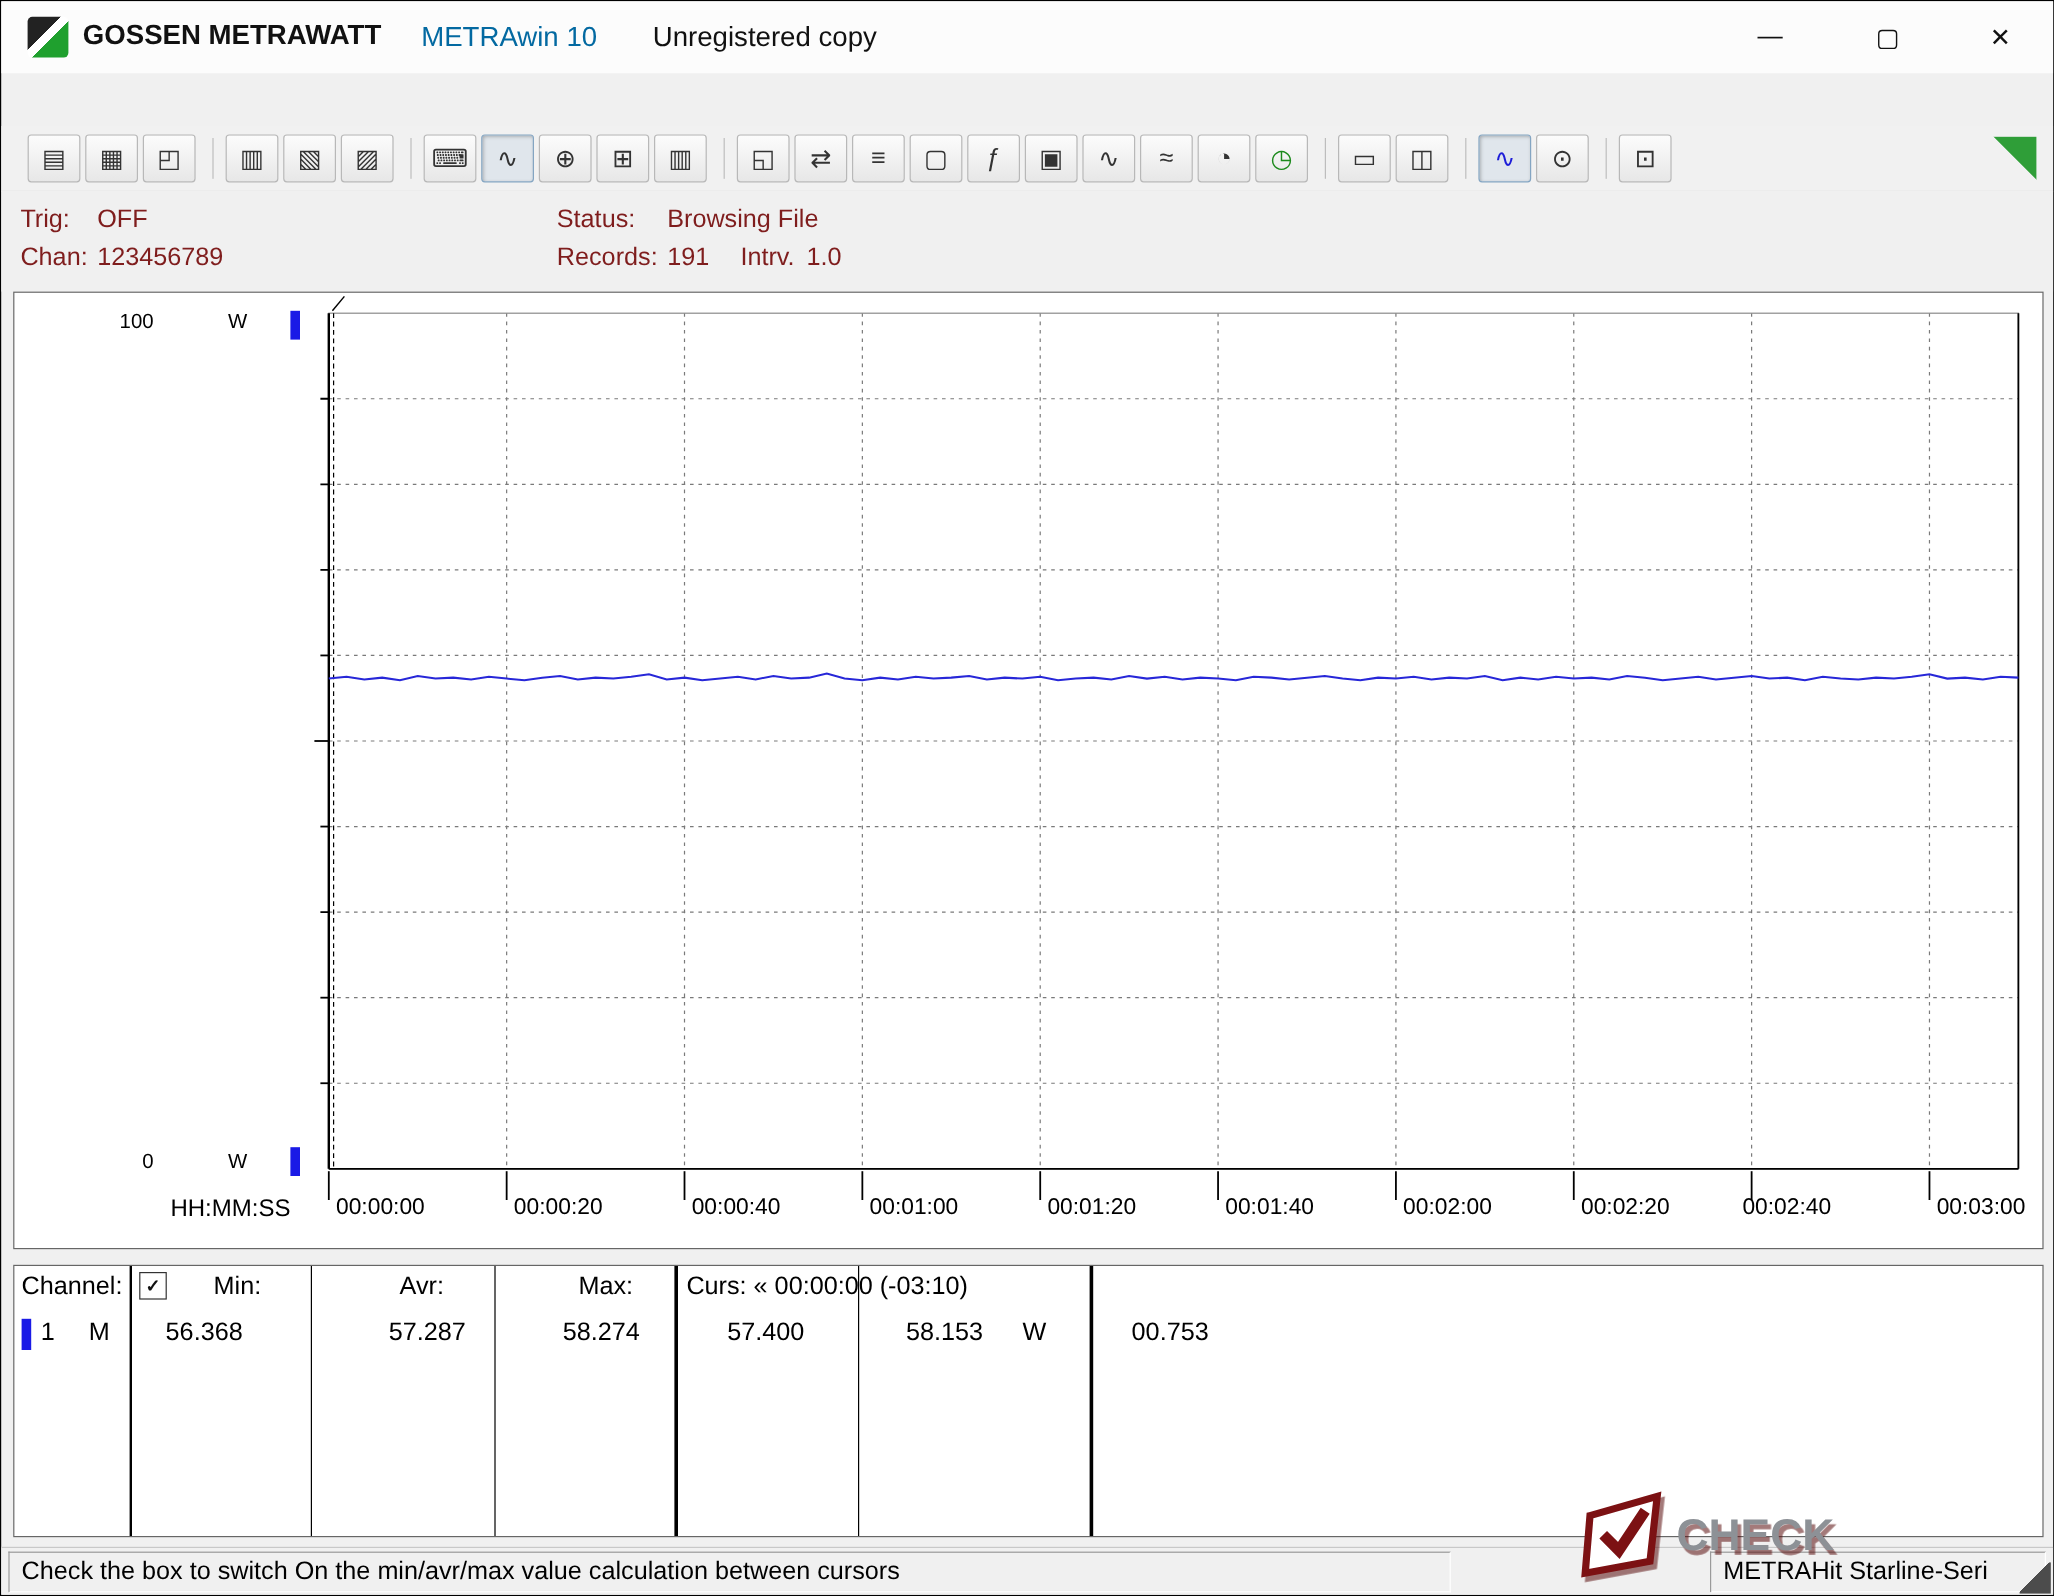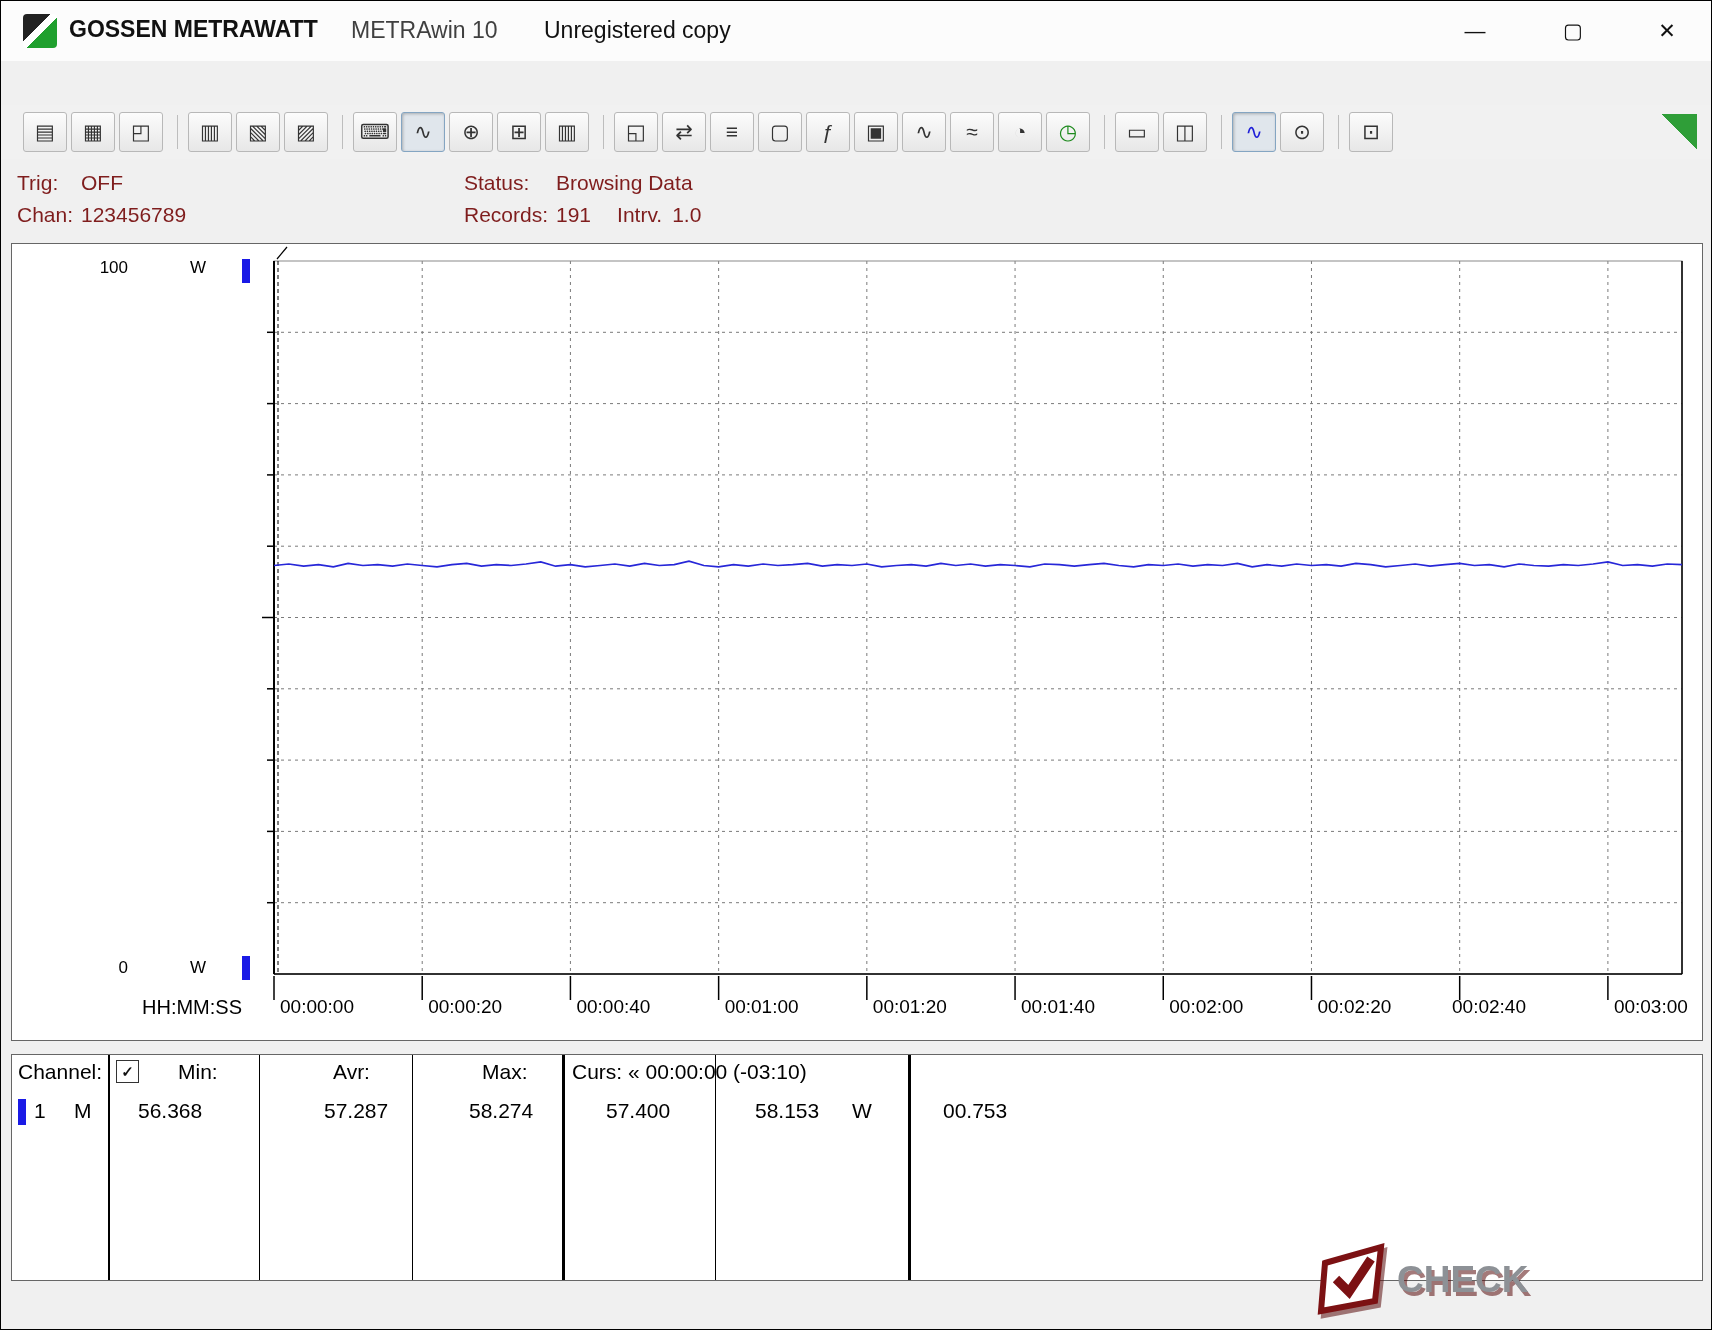--- a/index.html
+++ b/index.html
@@ -3,21 +3,21 @@
 <meta charset="utf-8">
 <style>
   html,body{margin:0;padding:0;background:#cfcfcf;font-family:"Liberation Sans",sans-serif;}
   .window{position:relative;width:1710px;height:1328px;border:1px solid #000;background:#f0f0f0;overflow:hidden;}
 
   
   .titlebar{position:absolute;top:0;left:0;right:0;height:60px;background:#fcfcfc;padding-left:11px;}
   .app-logo{position:absolute;left:22px;top:13px;width:34px;height:34px;border-radius:4px;
     background:linear-gradient(135deg,#222 0 40%,#fff 40% 55%,#1fa02e 55% 100%);}
   .brand{position:absolute;left:68px;top:15px;font-size:23px;font-weight:600;color:#111;}
-  .appname{position:absolute;left:350px;top:16px;font-size:23px;color:#404040;}
+  .appname{position:absolute;left:350px;top:16px;font-size:23px;color:#0369a1;}
   .license{position:absolute;left:543px;top:16px;font-size:23px;color:#111;}
   .winbtn{position:absolute;top:8px;width:52px;height:44px;display:flex;align-items:center;justify-content:center;
     font-size:21px;color:#111;cursor:default;}
 
   
   .menubar{position:absolute;top:60px;left:0;right:0;height:44px;background:#fcfcfc;display:flex;align-items:center;
     padding-left:16px;border-bottom:1px solid #e6e6e6;}
   .menu-item{display:inline-block;font-size:22px;color:#111;margin-right:30px;}
   .menu-item::first-letter{text-decoration:underline;}
 
@@ -139,21 +139,21 @@
         <span class="sp-val">OFF</span>
       </div>
       <div class="sp-row">
         <span class="sp-label">Chan:</span>
         <span class="sp-val">123456789</span>
       </div>
     </div>
     <div class="sp-col" style="left:463px">
       <div class="sp-row">
         <span class="sp-label w90">Status:</span>
-        <span class="sp-val">Browsing Data</span>
+        <span class="sp-val">Browsing File</span>
       </div>
       <div class="sp-row">
         <span class="sp-label w90">Records:</span>
         <span class="sp-val">191</span>
         <span class="sp-label" style="margin-left:26px;width:auto;margin-right:10px">Intrv.</span>
         <span class="sp-val">1.0</span>
       </div>
     </div>
   </div>
 
@@ -255,14 +255,23 @@
   </div>
 
   <div class="watermark">
     <svg class="wm-logo" width="74" height="78">
       <polygon points="8,22 64,6 58,60 4,70" fill="#ffffff" stroke="#7c1113" stroke-width="6"></polygon>
       <polyline points="19,38 32,51 54,18" fill="none" stroke="#7c1113" stroke-width="9"></polyline>
     </svg>
       <span class="wm2">CHECK</span>
   </div>
 
+  <div class="statusbar">
+    <div class="sb-panel sb-left">
+      <span>Check the box to switch On the min/avr/max value calculation between cursors</span>
+    </div>
+    <div class="sb-panel sb-right">
+      <span>METRAHit Starline-Seri</span>
+    </div>
+    <div class="sb-grip"></div>
+  </div>
 
 </div>
 
 </body></html>

